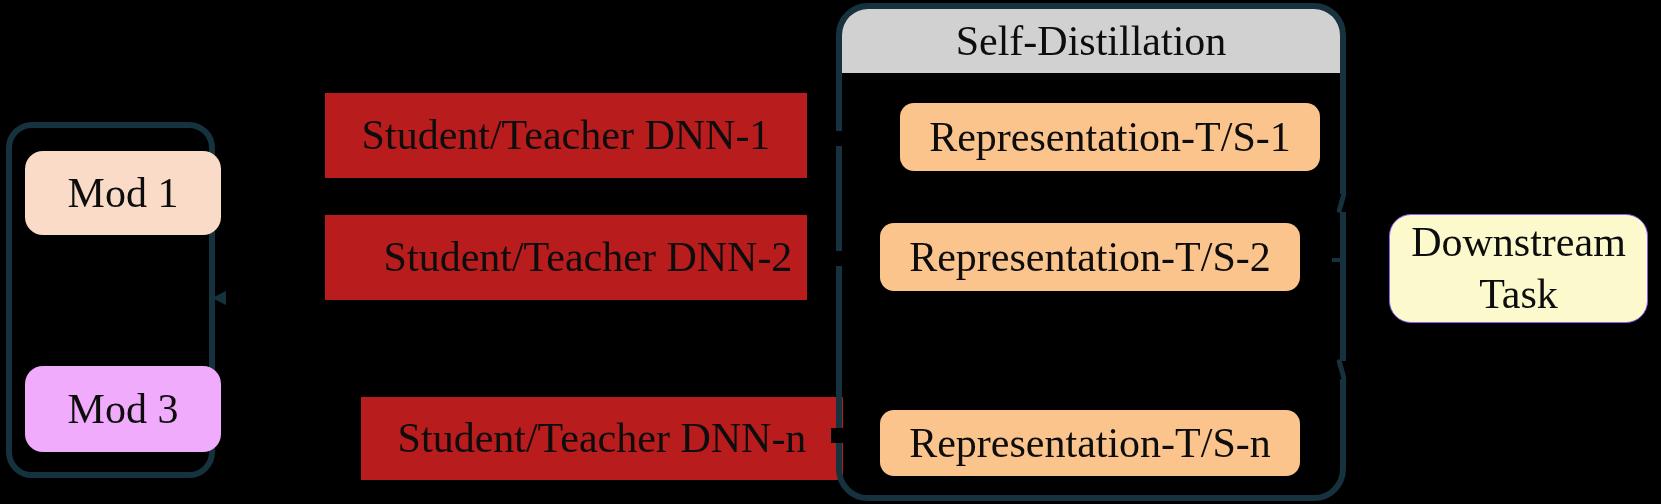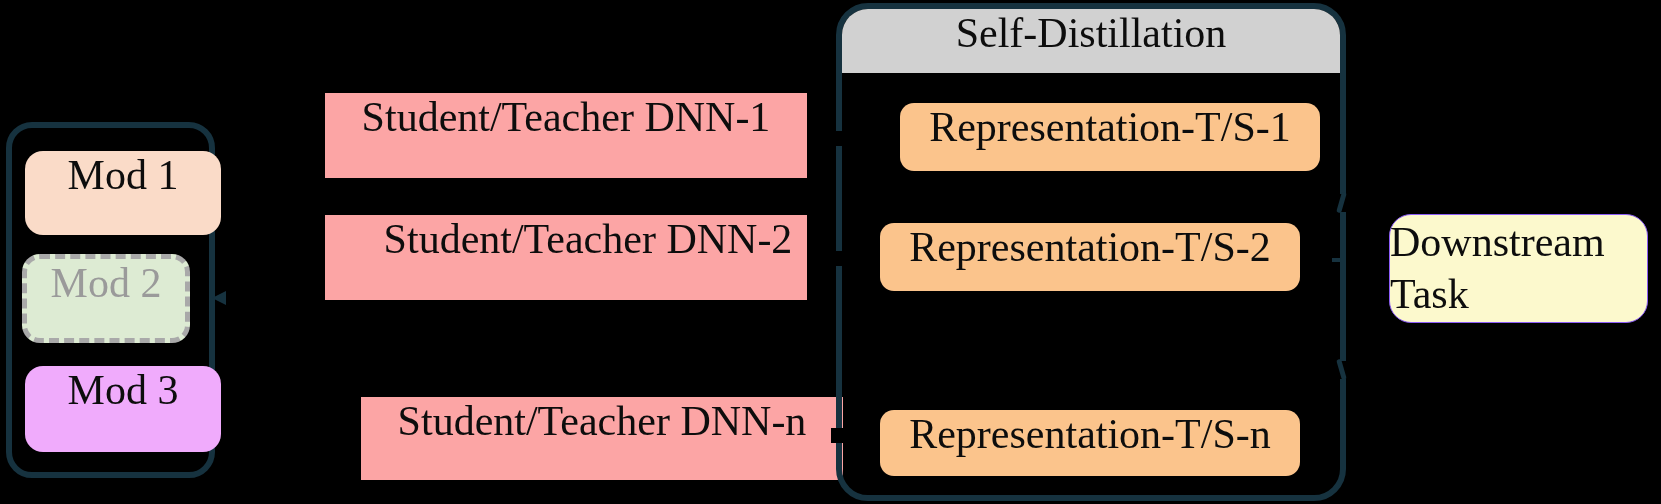--- a/index.html
+++ b/index.html
@@ -1,37 +1,37 @@
 <!DOCTYPE html>
 <html><head>
 <meta charset="utf-8">
 <style>
   html,body{margin:0;padding:0;background:#000;}
   #canvas{
     position:relative;width:1661px;height:504px;background:#000;overflow:hidden;
     font-family:"Liberation Serif","DejaVu Serif",serif;color:#0d0d0d;
   }
   .abs{position:absolute;box-sizing:border-box;}
-  .center{display:flex;align-items:flex-start;justify-content:center;text-align:center;}
+  .center{display:flex;align-items:center;justify-content:center;text-align:center;}
   .label{font-size:42px;line-height:1.15;white-space:nowrap;}
 
   
   .mod-container{left:6px;top:122px;width:209px;height:356px;
     border:6px solid #16323f;border-radius:26px;background:transparent;}
   .mod-box{left:25px;width:196px;height:84px;border-radius:18px;}
   .mod-1{top:151px;background:#fadbc8;}
   .mod-2{left:22px;top:254px;width:168px;height:89px;background:#ddebd3;
     border:5px dashed #a9a9a9;color:#9a9a9a;}
   .mod-3{top:366px;height:86px;background:#f0abfc;}
   .mod-arrowhead{left:212px;top:291px;width:0;height:0;
     border-top:7px solid transparent;border-bottom:7px solid transparent;
     border-right:14px solid #16323f;}
 
   
-  .dnn-box{left:325px;width:482px;background:#fca5a5;}
+  .dnn-box{left:325px;width:482px;background:#b91c1c;}
   .dnn-1{top:93px;height:85px;}
   .dnn-2{top:215px;height:85px;padding-left:44px;}
   .dnn-n{top:397px;height:83px;margin-left:36px;}
 
   
   .sd-container{left:836px;top:3px;width:510px;height:498px;
     border:6px solid #16323f;border-radius:32px;overflow:hidden;background:transparent;}
   .sd-header{position:absolute;left:0;top:0;width:100%;height:64px;background:#d1d1d1;}
   .rep-box{left:880px;width:420px;background:#fbc48c;border-radius:14px;}
   .rep-1{top:103px;height:68px;margin-left:20px;}
@@ -55,23 +55,20 @@
   .downstream .label{line-height:1.22;}
 </style>
 </head>
 <body>
 
 <div id="canvas">
 
   <div class="abs mod-container"></div>
   <div class="abs center mod-box mod-1">
     <span class="label">Mod 1</span>
-  </div>
-  <div class="abs center mod-box mod-2">
-    <span class="label">Mod 2</span>
   </div>
   <div class="abs center mod-box mod-3">
     <span class="label">Mod 3</span>
   </div>
   <div class="abs mod-arrowhead"></div>
 
   <div class="abs center dnn-box dnn-1">
     <span class="label">Student/Teacher DNN-1</span>
   </div>
   <div class="abs center dnn-box dnn-2">

